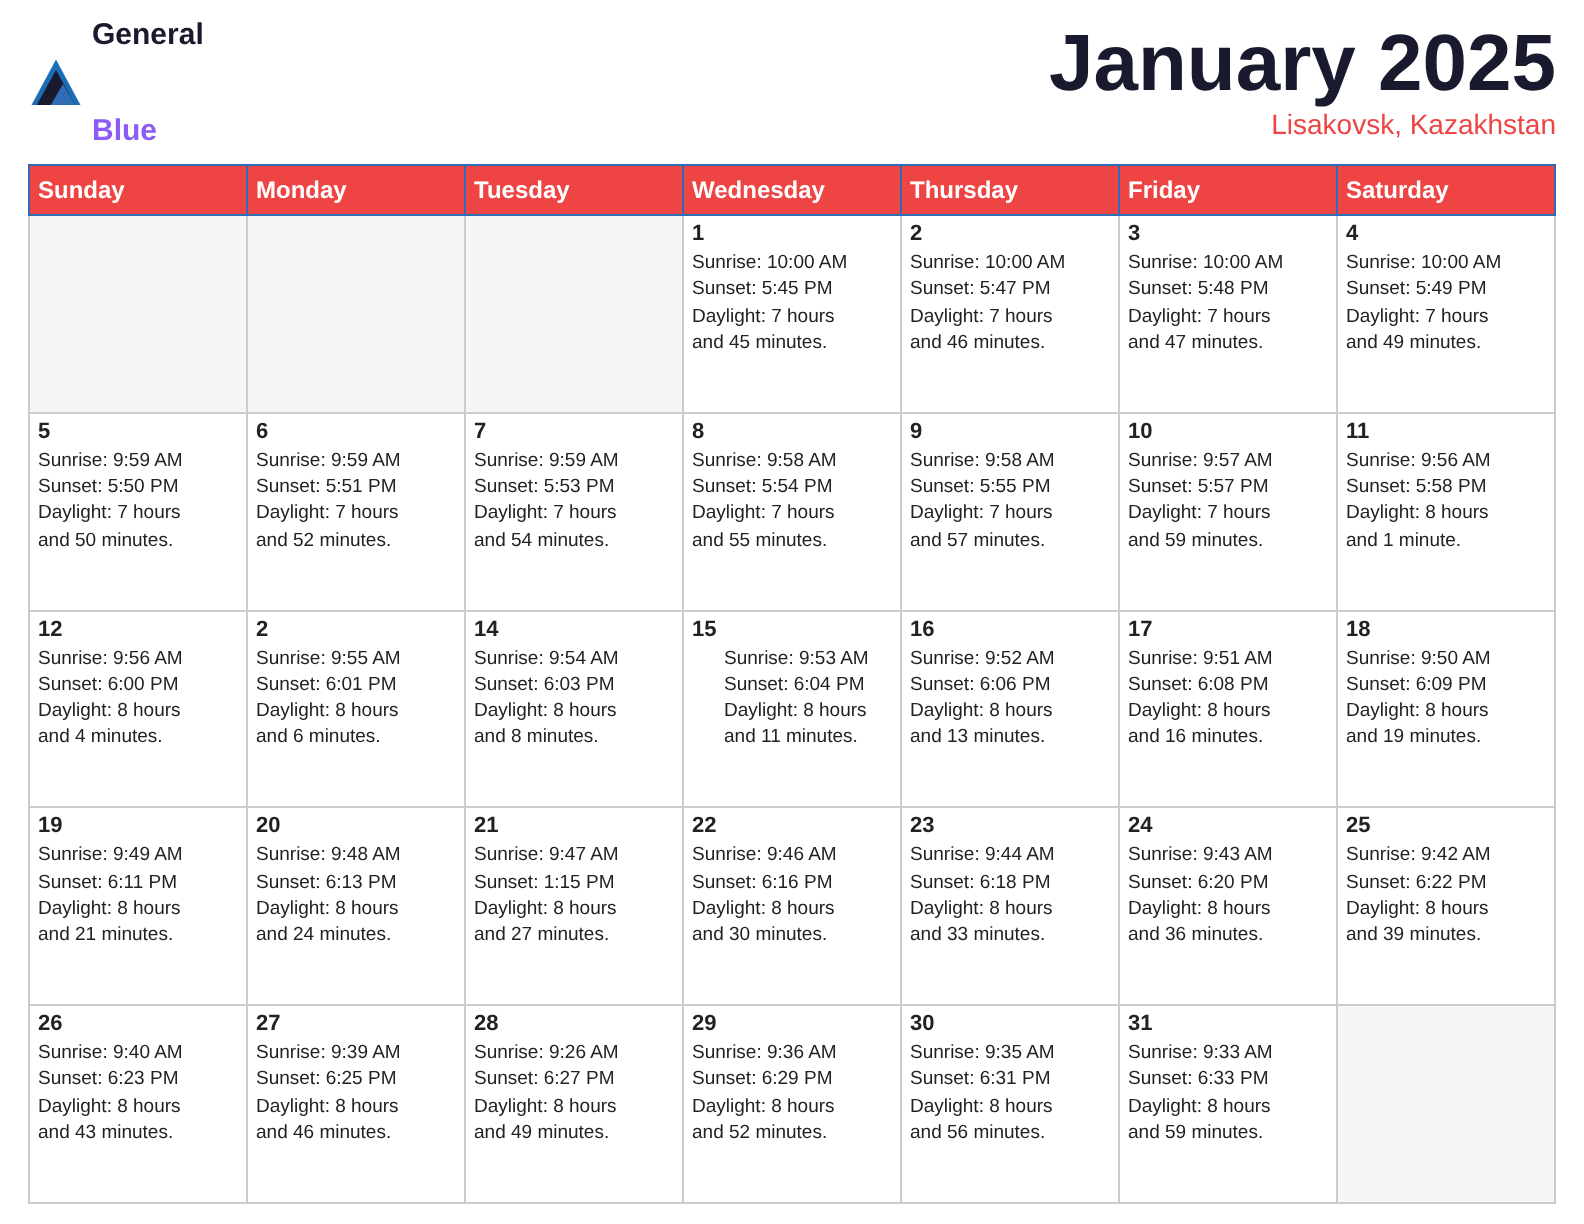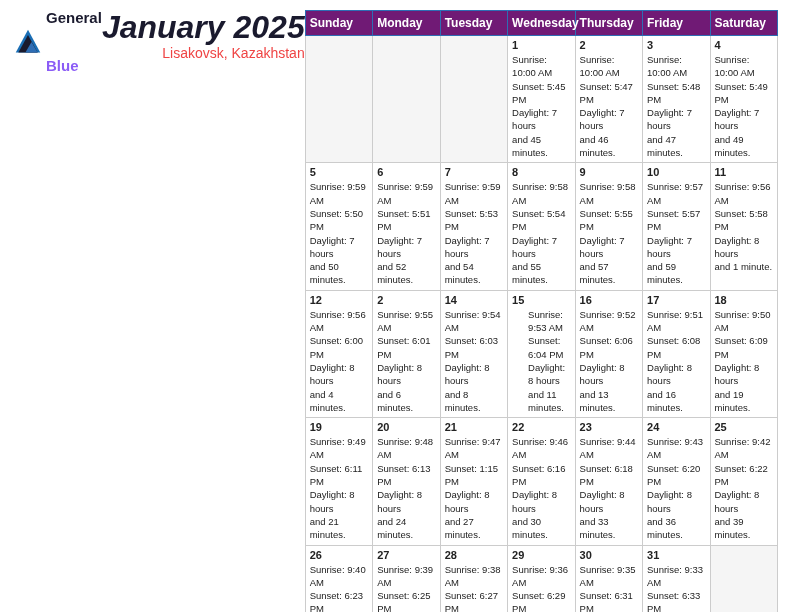--- a/index.html
+++ b/index.html
@@ -8,20 +8,21 @@
       background: #fff;
       width: 792px;
       height: 612px;
       overflow: hidden;
     }
     .page {
       width: 792px;
       height: 612px;
       padding: 10px 14px 10px 14px;
       display: flex;
+      flex-direction: column;
     }
     .header {
       display: flex;
       align-items: flex-start;
       justify-content: space-between;
       margin-bottom: 8px;
     }
     .logo {
       display: flex;
       align-items: center;
@@ -44,39 +45,38 @@
       margin-top: 31px;
     }
     .logo-icon {
       width: 28px;
       height: 28px;
     }
     .title-block {
       text-align: right;
     }
     .month-title {
-      font-size: 32px;
+      font-size: 40px;
       font-weight: bold;
       color: #1a1a2e;
       line-height: 1.1;
-      font-style: italic;
     }
     .subtitle {
       font-size: 14px;
       color: #ef4444;
     }
     .calendar {
       flex: 1;
       border: 1px solid #ccc;
       border-collapse: collapse;
       width: 100%;
       table-layout: fixed;
     }
     .calendar th {
-      background-color: #701a75;
+      background-color: #ef4444;
       color: #fff;
       font-size: 12px;
       font-weight: bold;
       padding: 5px 4px;
       text-align: left;
       border: 1px solid #2e6db4;
     }
     .calendar td {
       border: 1px solid #ccc;
       vertical-align: top;
@@ -335,21 +335,21 @@
           </td>
           <td>
             <span class="day-num">27</span>
             <div class="day-info" style="white-space: pre-line;">Sunrise: 9:39 AM
 Sunset: 6:25 PM
 Daylight: 8 hours
 and 46 minutes.</div>
           </td>
           <td>
             <span class="day-num">28</span>
-            <div class="day-info" style="white-space: pre-line;">Sunrise: 9:38 AM
+            <div class="day-info" style="white-space: pre-line;">Sunrise: 9:26 AM
 Sunset: 6:27 PM
 Daylight: 8 hours
 and 49 minutes.</div>
           </td>
           <td>
             <span class="day-num">29</span>
             <div class="day-info" style="white-space: pre-line;">Sunrise: 9:36 AM
 Sunset: 6:29 PM
 Daylight: 8 hours
 and 52 minutes.</div>

